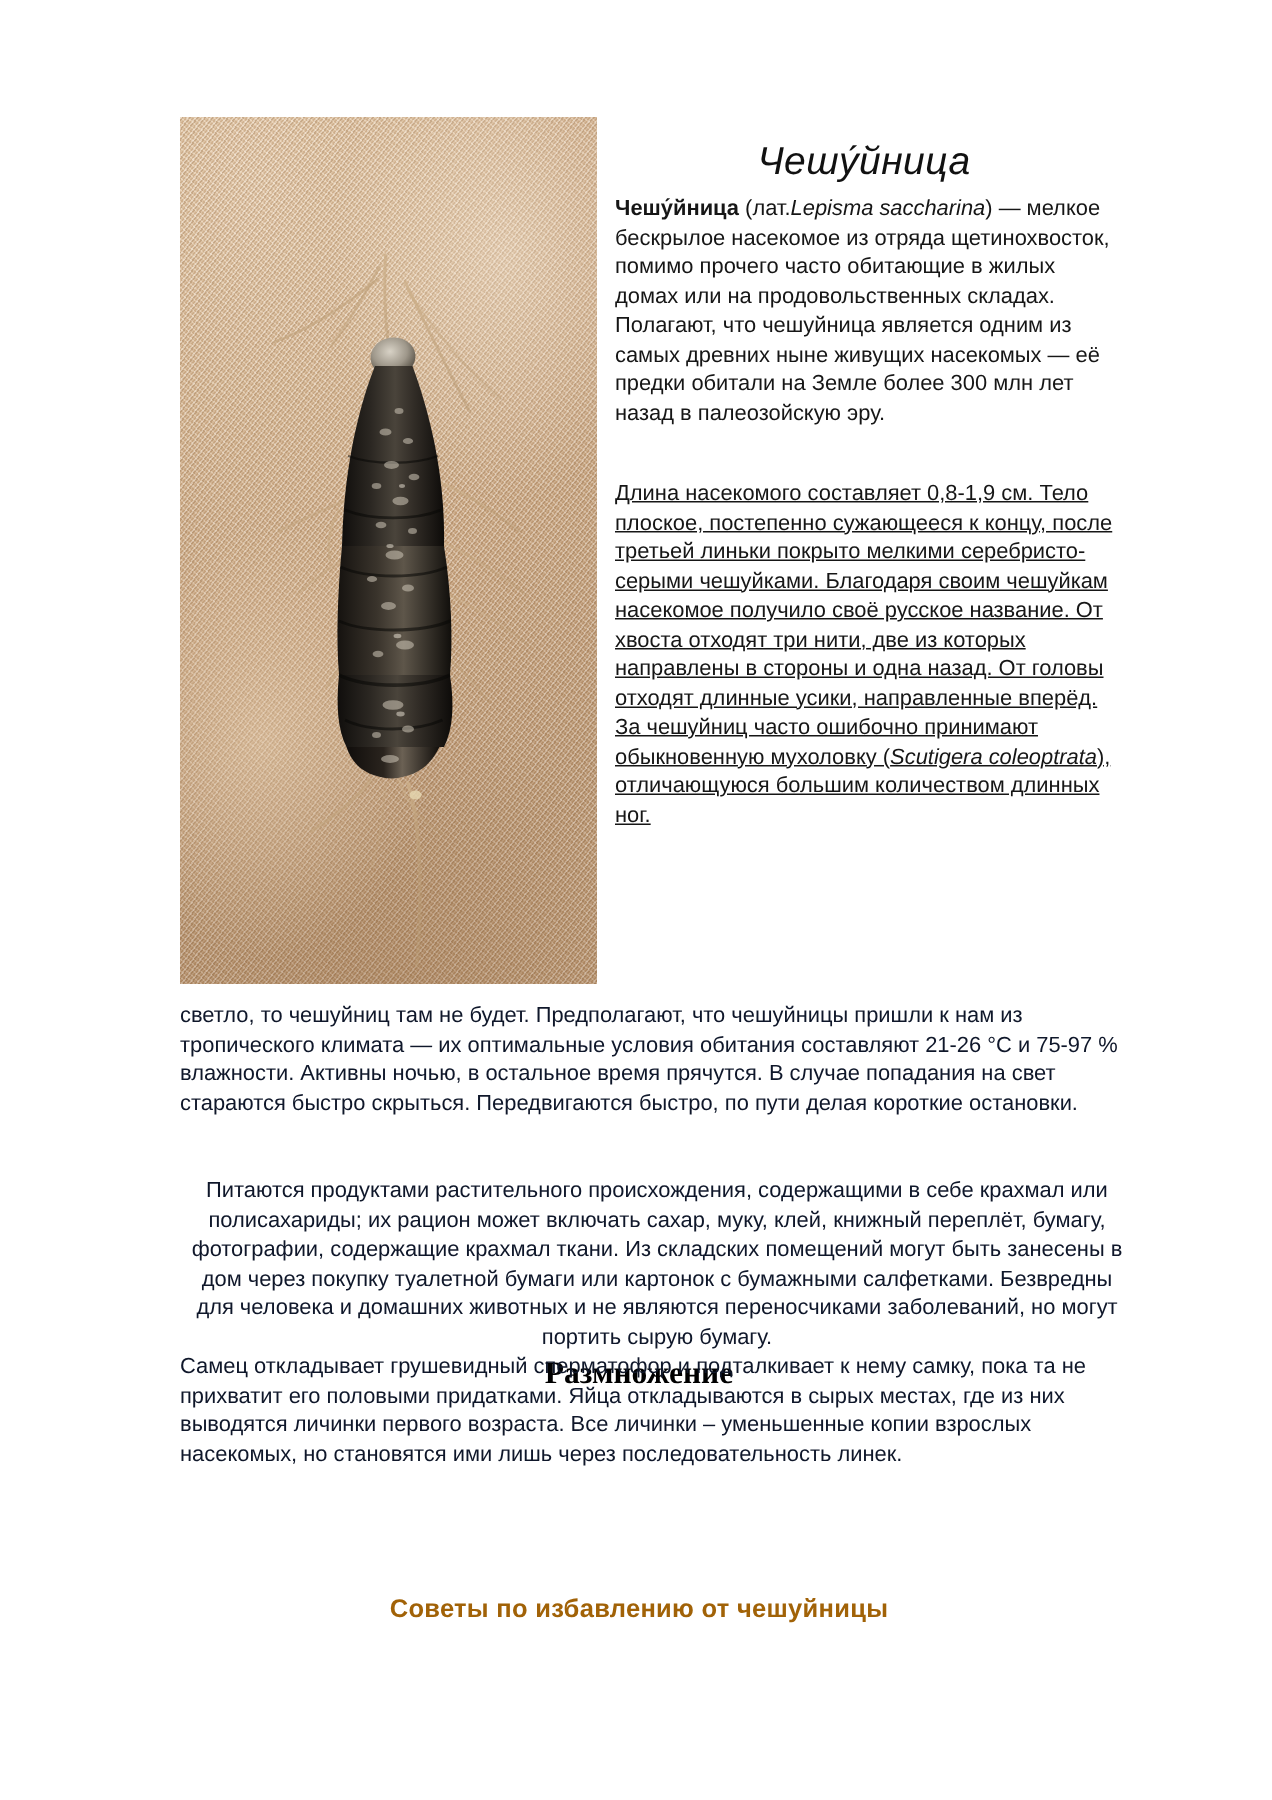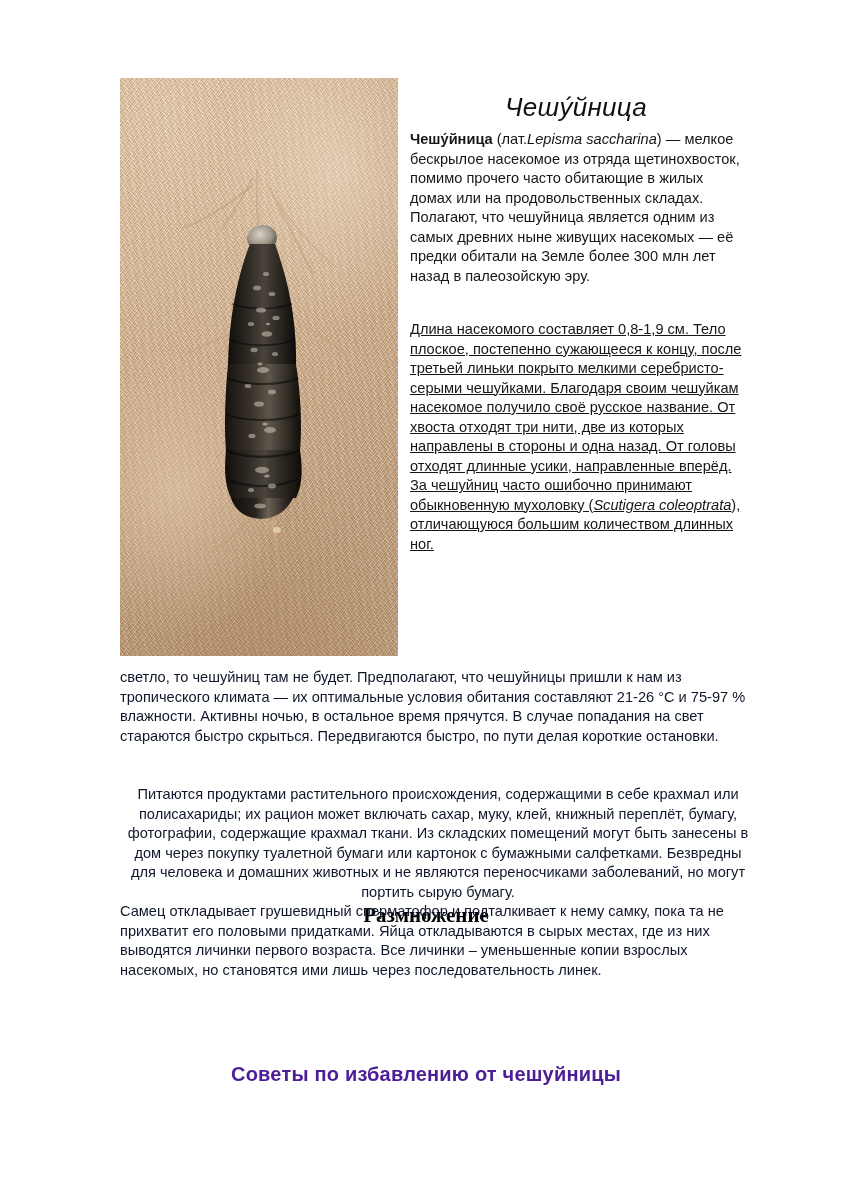--- a/index.html
+++ b/index.html
@@ -106,23 +106,23 @@
     font-weight: bold;
     font-size: 21px;
     color: #000;
   }
   #heading-tips {
     position: absolute;
     left: 108px; top: 1063px;
     width: 636px;
     text-align: center;
     font-weight: bold;
-    font-size: 20px;
+    font-size: 17px;
     letter-spacing: 0.2px;
-    color: #4c1d95;
+    color: #a16207;
   }
 
   .bold { font-weight: bold; }
   .ital { font-style: italic; margin-top: 40px; }
 </style>
 </head>
 <body>
 
 <div id="page">
 

